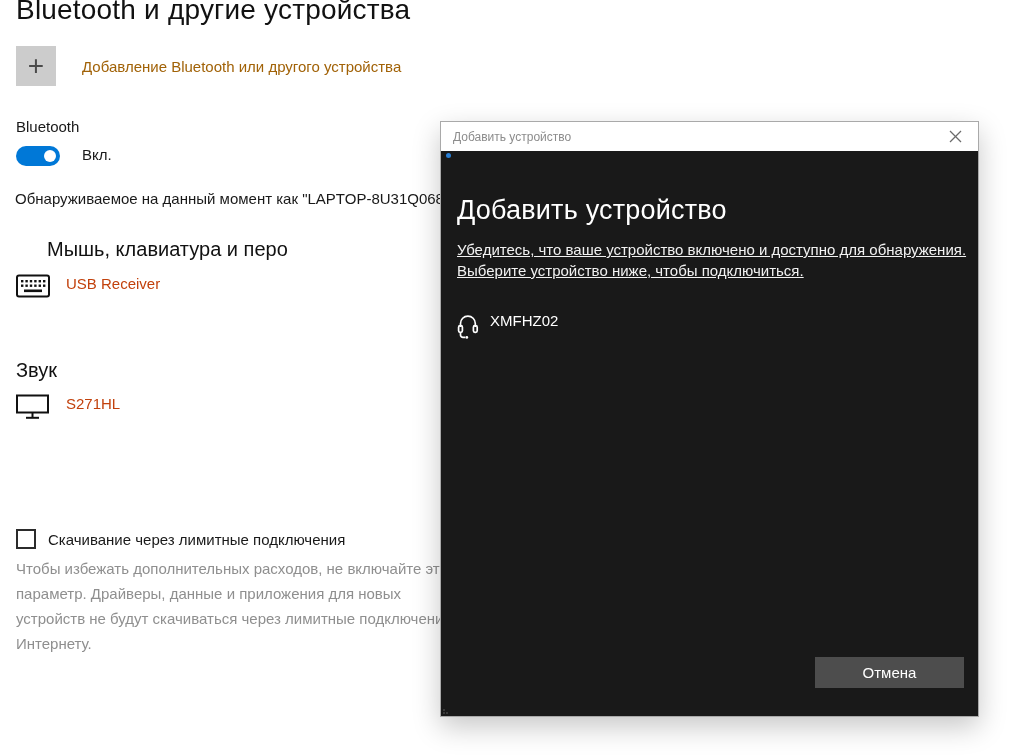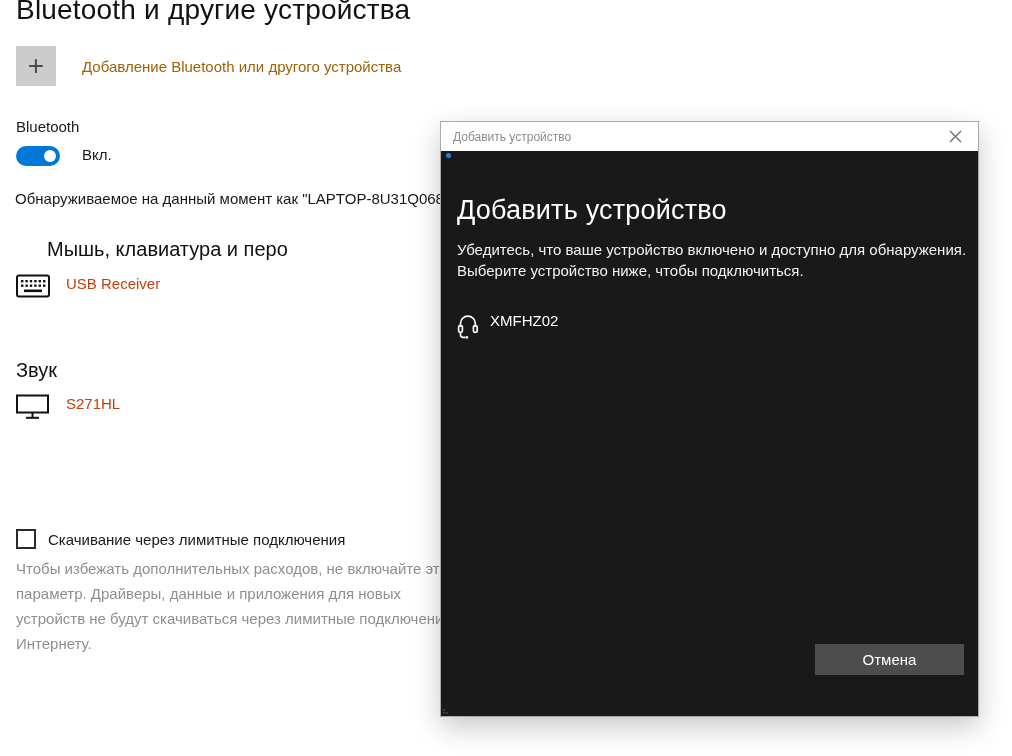--- a/index.html
+++ b/index.html
@@ -94,33 +94,33 @@
   .progress-dot {
     position: absolute; left: 5px; top: 2px; width: 5px; height: 5px;
     border-radius: 50%; background: #2a7fd4;
   }
 
   .dlg-heading {
     margin-top: 44px; font-size: 27px; font-weight: 300; color: #ffffff;
     letter-spacing: 0.2px; white-space: nowrap;
   }
   .dlg-desc { margin-top: 13px; font-size: 15px; line-height: 21px; color: #f2f2f2; }
-  .dlg-desc div { white-space: nowrap; }
+  .dlg-desc div { white-space: nowrap; text-decoration: underline; }
 
   .dlg-device {
     margin-top: 23px; margin-left: -16px; margin-right: -16px;
     padding: 8px 16px; display: flex; align-items: flex-start;
   }
   .dlg-device .dev-icon { flex: none; color: #ffffff; margin-top: 2px; }
   .dlg-device-text { margin-left: 11px; }
   .dlg-device-name { font-size: 15px; color: #ffffff; white-space: nowrap; }
   .dlg-device-status { margin-top: 4px; font-size: 15px; color: #e5e11c; white-space: nowrap; }
 
   .dlg-cancel {
-    position: absolute; right: 14px; bottom: 41px;
+    position: absolute; right: 14px; bottom: 28px;
     width: 149px; height: 31px; background: #4d4d4d; border: none;
     color: #ffffff; font-size: 15px; font-family: inherit;
     display: flex; align-items: center; justify-content: center;
   }
 
   .resize-grip {
     position: absolute; left: 2px; bottom: 2px; width: 8px; height: 8px; opacity: 0.5;
   }
 </style>
 </head>

